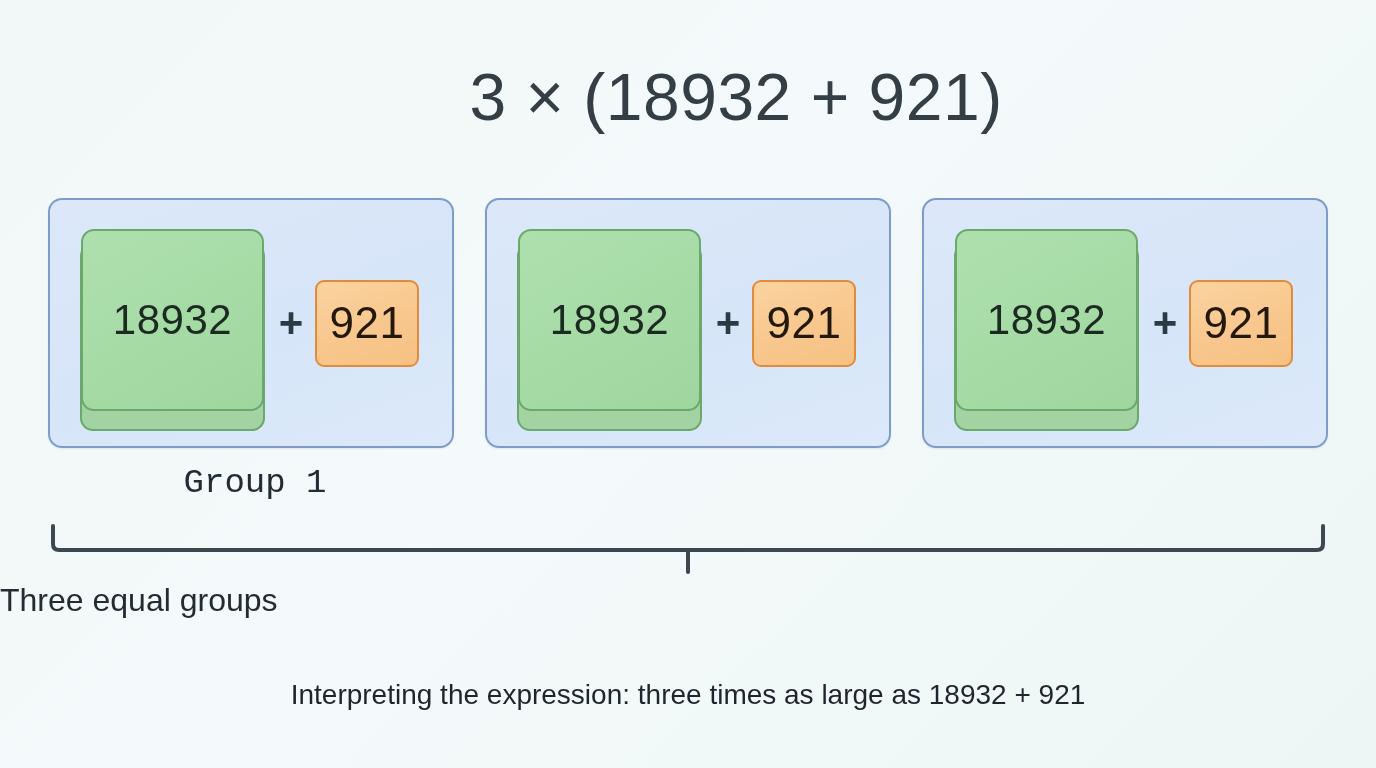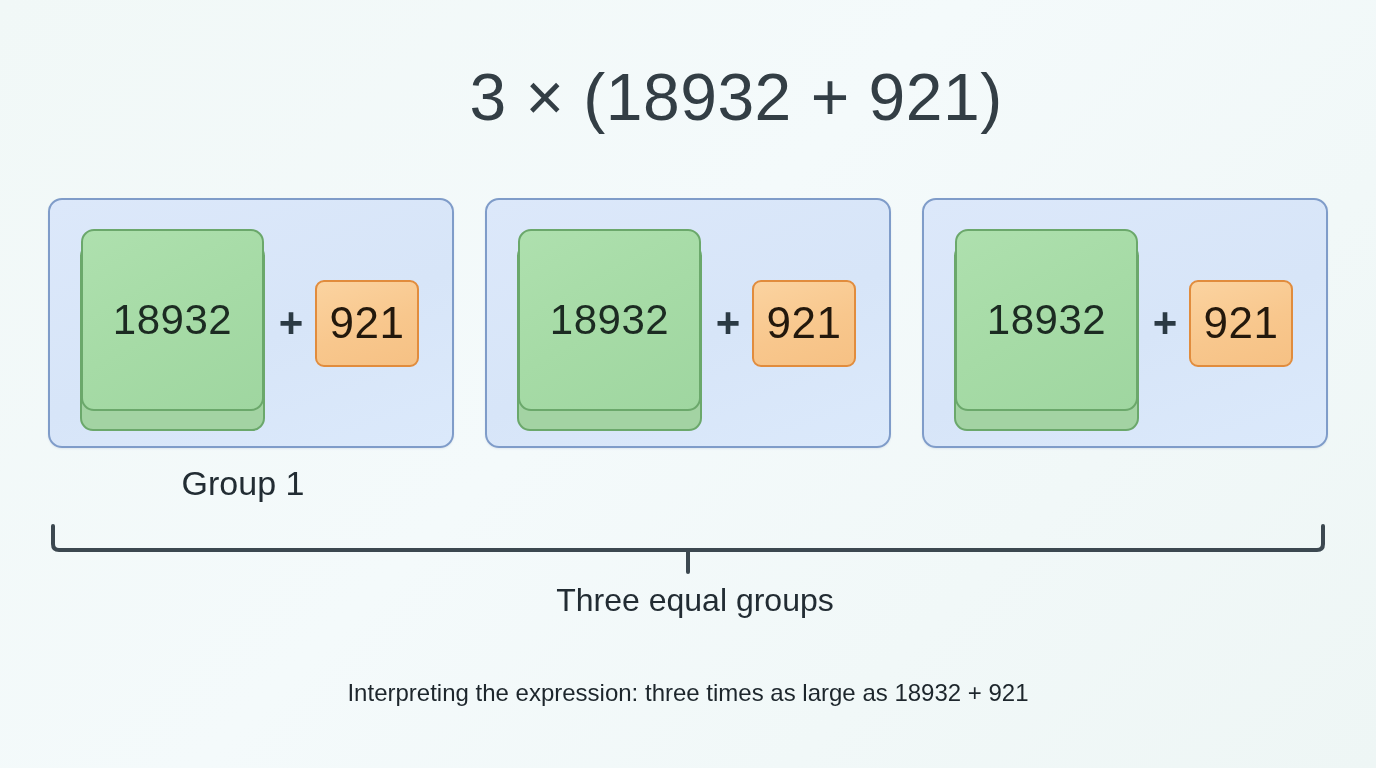--- a/index.html
+++ b/index.html
@@ -119,26 +119,27 @@
     align-items: center;
     justify-content: center;
     font-size: 44px;
     color: #23180c;
     letter-spacing: 0.5px;
   }
 
   
   .group-labels {
     position: absolute;
-    left: 40px;
+    left: 52px;
     top: 466px;
     width: 1280px;
     height: 46px;
     display: flex;
     justify-content: space-between;
+    font-family: Liberation Mono, monospace;
   }
   .group-label {
     width: 406px;
     text-align: center;
     font-size: 34px;
     color: #222c33;
     line-height: 1.0;
   }
 
   
@@ -148,34 +149,32 @@
     top: 510px;
     width: 1376px;
     height: 80px;
   }
 
   .bracket-caption {
     position: absolute;
     left: 0;
     top: 582px;
     width: 1326px;
-    text-align: center;
     font-size: 32px;
     color: #222c33;
-    margin-left: 32px;
   }
 
   
   .footer-caption {
     position: absolute;
     left: 0;
     top: 679px;
     width: 1376px;
     text-align: center;
-    font-size: 24px;
+    font-size: 28px;
     color: #1d262c;
     white-space: nowrap;
   }
 </style>
 </head>
 <body>
 
 <div class="title">3 × (18932 + 921)</div>
 
 <div class="groups-row">

